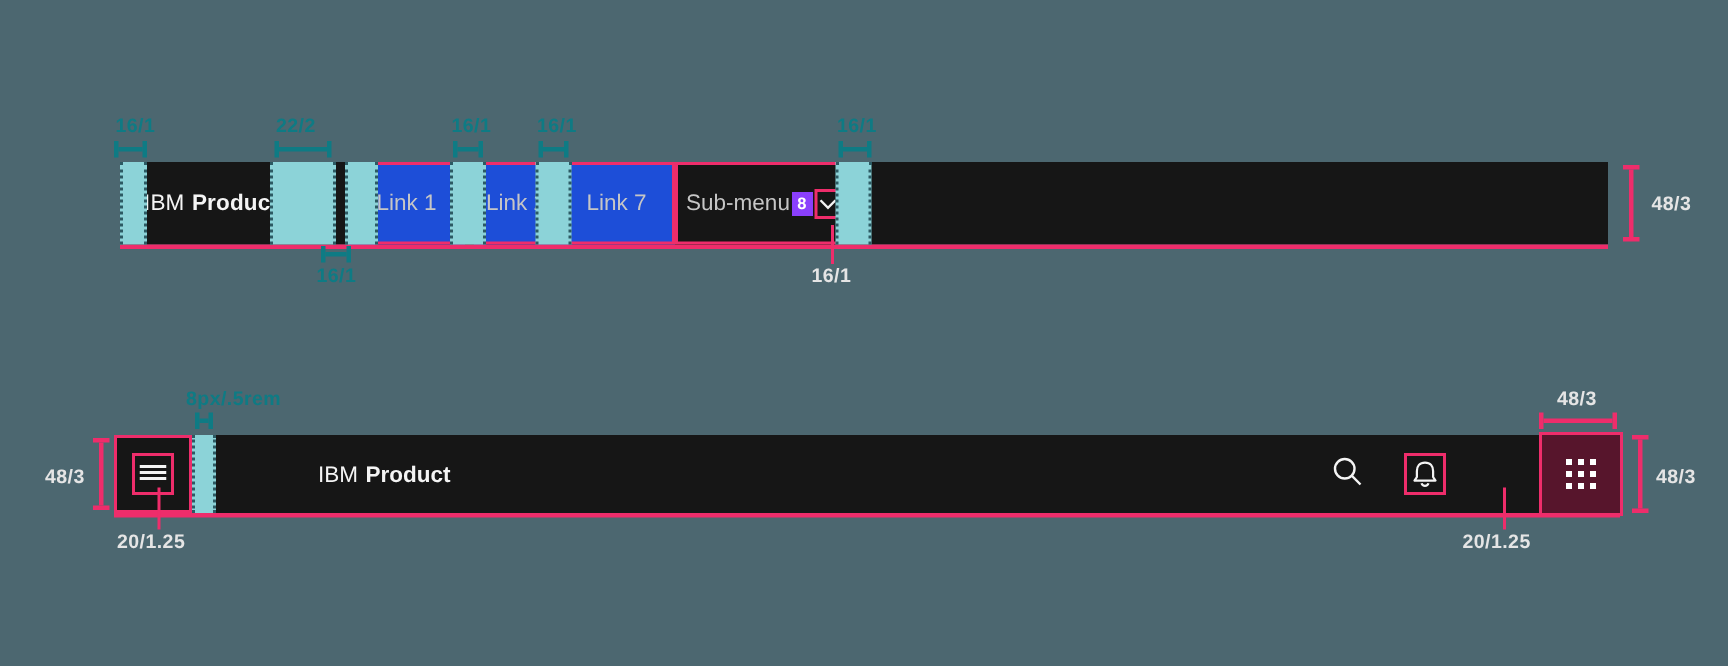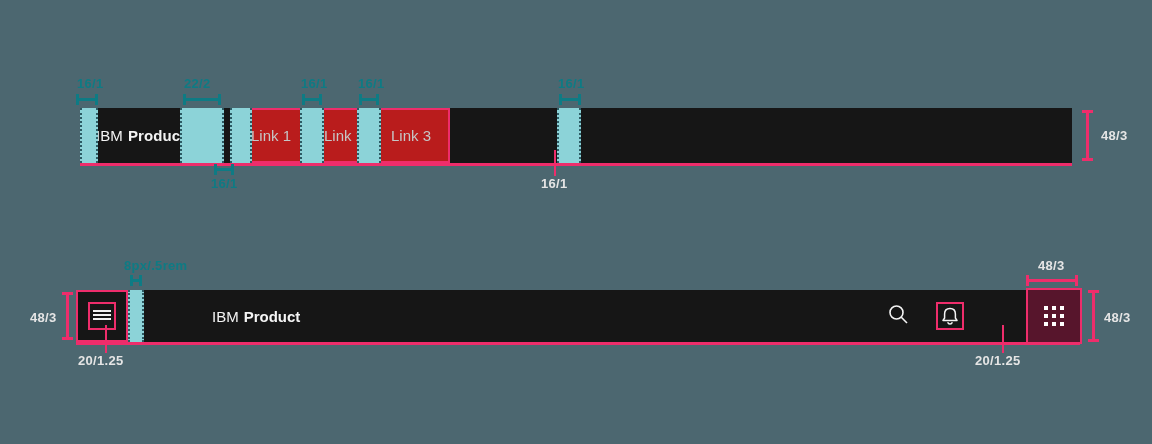--- a/index.html
+++ b/index.html
@@ -78,21 +78,21 @@
   }
   .brand1 .light{font-weight:400;}
   .brand1 .bold{font-weight:700;margin-left:5px;}
 
   .navlink{
     position:absolute;top:0;height:55px;
     display:flex;align-items:center;justify-content:center;
     color:#c6c6c6;font-size:15px;
     box-sizing:border-box;
     border:2px solid #ee2d6b;
-    background:#b91c1c;
+    background:#1d4ed8;
   }
   .submenu{
     position:absolute;top:0;height:55px;
     display:flex;align-items:center;justify-content:center;
     color:#c6c6c6;font-size:15px;
     box-sizing:border-box;
     border:2px solid #ee2d6b;
     background:#161616;
   }
   .badge8{
@@ -196,23 +196,32 @@
       <span class="bold">Product</span>
     </div>
 
     <div class="navlink" style="left:152px;width:78px;">
       <span>Link 1</span>
     </div>
     <div class="navlink" style="left:236px;width:56px;">
       <span>Link 2</span>
     </div>
     <div class="navlink" style="left:292px;width:78px;">
-      <span>Link 3</span>
-    </div>
-
+      <span>Link 7</span>
+    </div>
+
+    <div class="submenu" style="left:370px;width:118px;">
+      <span>Sub-menu</span>
+      <span class="badge8">8</span>
+      <span class="chev-box">
+        <svg width="12" height="8" viewBox="0 0 12 8">
+            <path d="M1 1.5 L6 6.5 L11 1.5" stroke="#f4f4f4" stroke-width="1.6" fill="none"></path>
+          </svg>
+      </span>
+    </div>
   </div>
 
   <div class="gap" style="left:80px;top:108px;width:18px;height:55px;"></div>
   <div class="gap" style="left:180px;top:108px;width:44px;height:55px;"></div>
   <div class="gap" style="left:230px;top:108px;width:22px;height:55px;"></div>
   <div class="gap" style="left:300px;top:108px;width:24px;height:55px;"></div>
   <div class="gap" style="left:357px;top:108px;width:24px;height:55px;"></div>
   <div class="gap" style="left:557px;top:108px;width:24px;height:55px;"></div>
 
   <div class="measure-h" style="left:212px;top:164px;width:24px;">

